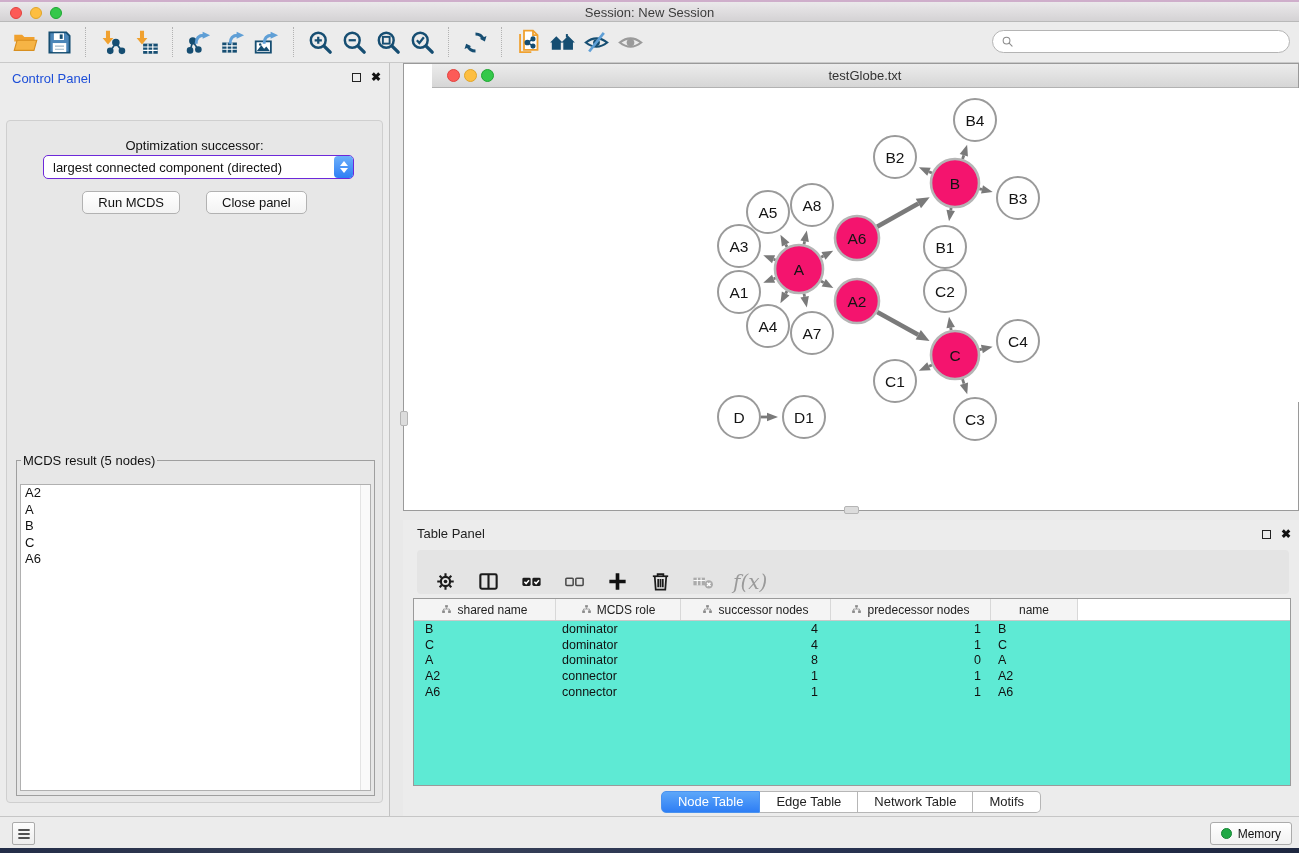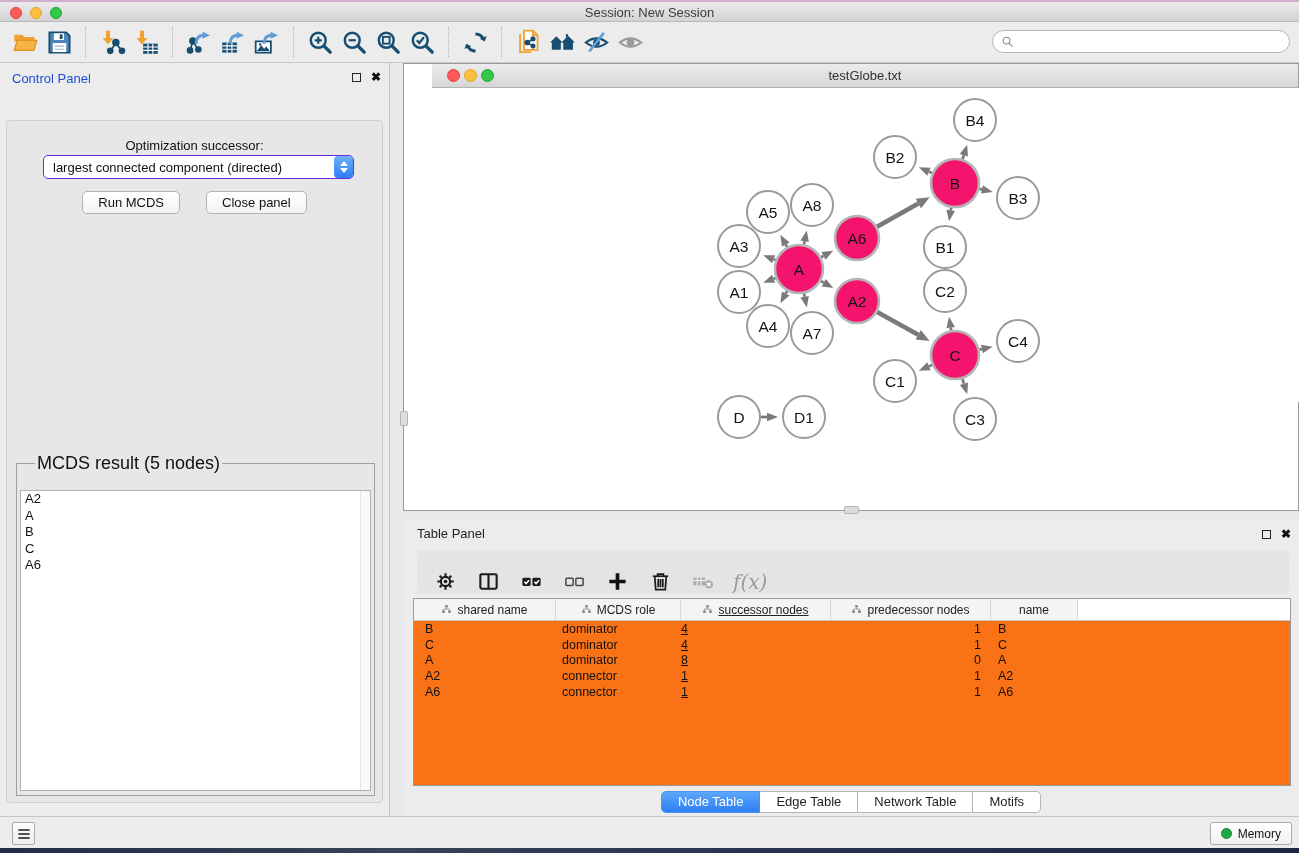--- a/index.html
+++ b/index.html
@@ -62,21 +62,21 @@
     align-items:center; justify-content:center; gap:2px; }
   .dd-up { width:0; height:0; border-left:4px solid transparent; border-right:4px solid transparent;
     border-bottom:5px solid #fff; }
   .dd-down { width:0; height:0; border-left:4px solid transparent; border-right:4px solid transparent;
     border-top:5px solid #fff; }
   .cp-buttons { position:absolute; left:0; right:0; top:70px; display:flex; justify-content:center; gap:26px; }
   .push-btn { background:linear-gradient(#ffffff,#f3f3f3); border:1px solid #b2b2b2; border-radius:5px;
     font-size:13px; color:#111; padding:3px 15px; height:23px; font-family:"Liberation Sans",sans-serif; }
   .result-group { position:absolute; left:9px; right:7px; top:332px; bottom:6px;
     border:1px solid #9f9f9f; margin:0; padding:2px; }
-  .result-group legend { font-size:18px; color:#111; padding:0 2px; margin-left:16px; }
+  .result-group legend { font-size:13px; color:#111; padding:0 2px; margin-left:2px; }
   .result-list { position:absolute; left:3px; right:3px; top:16px; bottom:4px; background:#fff;
     border:1px solid #b0b0b0; overflow:hidden; }
   .result-item { font-size:13px; color:#111; padding:1px 0 1px 4px; line-height:14.5px; }
   .result-scroll { position:absolute; right:0px; top:0px; bottom:0; width:10px; background:#fafafa;
     border-left:1px solid #e4e4e4; }
 
   
   .net-window { position:absolute; left:403px; top:63px; width:896px; height:448px;
     border:1px solid #9a9a9a; background:#fff;padding-left:28px; }
   .net-titlebar { position:relative; height:24px; background:linear-gradient(#ececec,#d6d6d6);
@@ -93,31 +93,31 @@
 
   
   .table-panel { position:absolute; left:403px; top:520px; width:896px; height:296px; background:#ececec; }
   .tp-header { position:relative; height:28px; }
   .tp-title { position:absolute; left:14px; top:6px; font-size:13px; color:#222; }
   .tp-toolbar { position:absolute; left:14px; right:10px; top:30px; height:44px; background:#e4e4e4;
     border-radius:4px; display:flex; align-items:flex-end; padding-left:15px; gap:17px; }
   .tp-toolbar .tp-icon { width:26px; height:26px; display:flex; align-items:center; justify-content:center; }
   .tp-toolbar .tp-icon svg { width:23px; height:23px; }
   .fx-label { font-size:20px; font-style:italic; color:#9a9a9a; font-family:"DejaVu Serif", serif; }
-  .data-table { position:absolute; left:10px; right:8px; top:78px; bottom:30px; background:#f97316;
+  .data-table { position:absolute; left:10px; right:8px; top:78px; bottom:30px; background:#5eead4;
     border:1px solid #9a9a9a; overflow:hidden; }
   .dt-headrow { display:flex; height:22px; background:#f4f4f4; border-bottom:1px solid #c9c9c9; }
   .dt-hcell { display:flex; align-items:center; justify-content:center; position:relative;
     font-size:12px; color:#222; border-right:1px solid #d8d8d8; gap:5px; }
   .dt-hcell svg { width:11px; height:11px; }
   .dt-row { display:flex; height:15.7px; align-items:center; }
   .dt-cell { font-size:12.5px; color:#111; overflow:hidden; white-space:nowrap; }
   .c0 { width:142px; padding-left:11px; }
   .c1 { width:125px; padding-left:6px; }
-  .c2 { width:150px; text-align:left; padding-right:13px;text-decoration:underline; }
+  .c2 { width:150px; text-align:right; padding-right:13px; }
   .c3 { width:160px; text-align:right; padding-right:10px; }
   .c4 { width:87px; padding-left:7px; }
   .tp-tabs { position:absolute; left:0; right:0; bottom:3px; display:flex; justify-content:center; }
   .tp-tabs .seg .seg-btn { padding:2px 16px; height:22px; }
 
   
   .statusbar { position:absolute; left:0; top:816px; width:1299px; height:32px; background:#ececec;
     border-top:1px solid #c6c6c6; }
   .sb-left-btn { position:absolute; left:12px; top:5px; width:23px; height:23px;
     background:linear-gradient(#fdfdfd,#ededed); border:1px solid #ababab; border-radius:2px;

